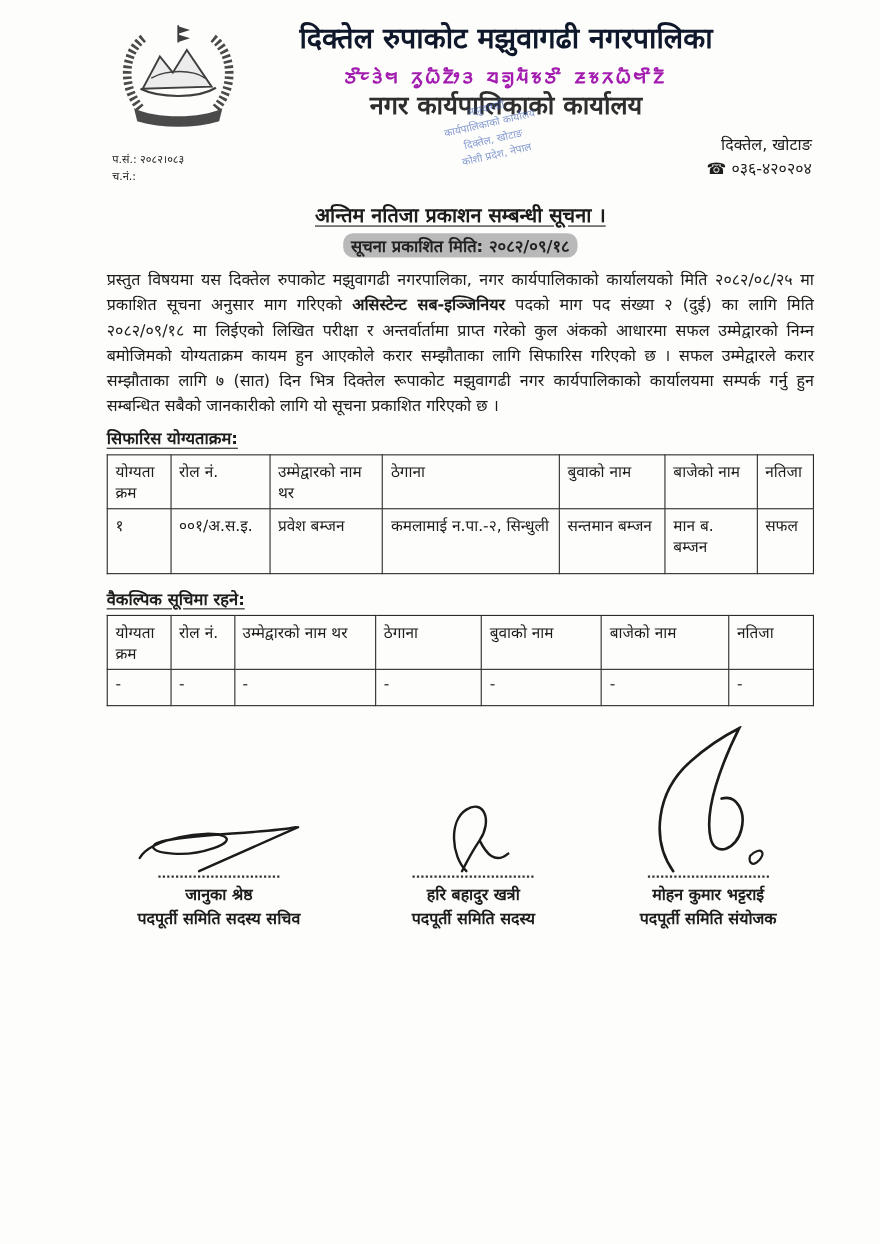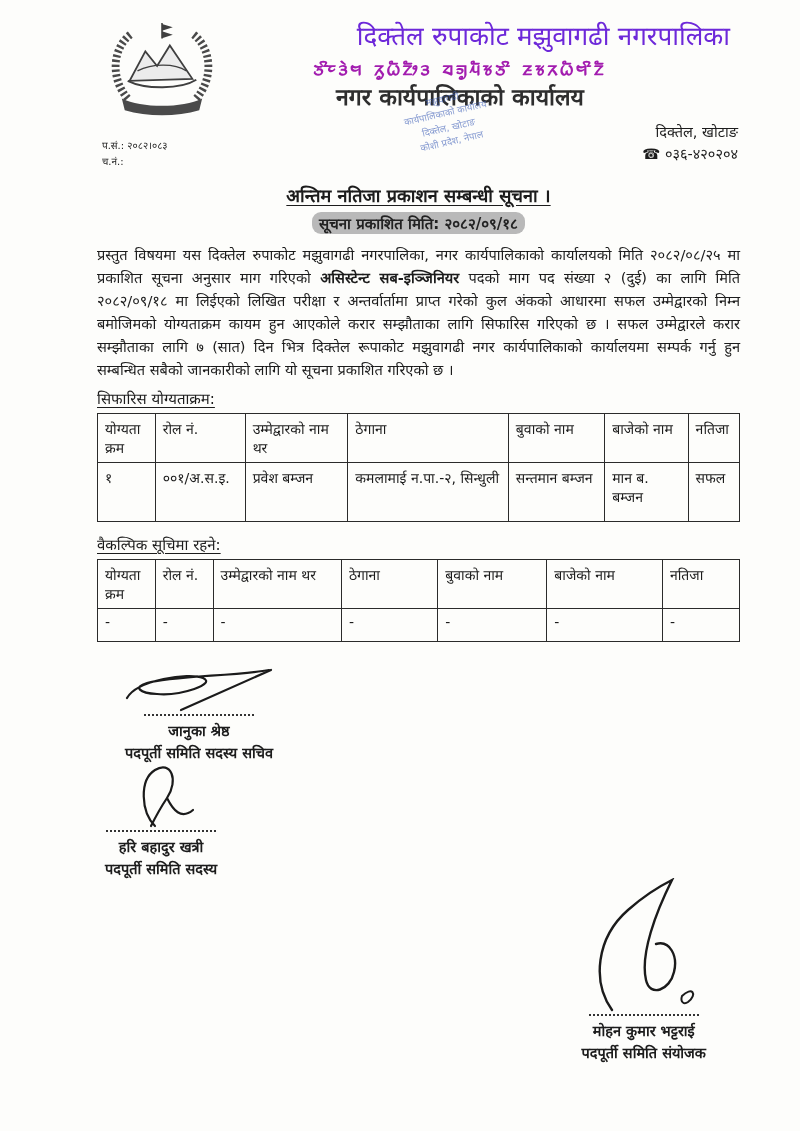--- a/index.html
+++ b/index.html
@@ -8,52 +8,52 @@
     width:800px;height:1131px;
     margin:0 auto;
     background:#fdfdfb;
     font-family:"DejaVu Sans","Liberation Sans",sans-serif;
     color:#1c1c1c;
     overflow:hidden;
   }
   
   .emblem{position:absolute;left:108px;top:20px;width:108px;height:98px;}
   .header-text{position:absolute;left:190px;right:70px;top:20px;text-align:center;line-height:1.25;}
-  .muni-name{font-size:26px;font-weight:400;color:#6d28d9;text-align:right;}
+  .muni-name{font-size:26px;font-weight:700;color:#0f172a;}
   .muni-name-kirat{font-size:20px;font-weight:600;letter-spacing:3px;color:#a21caf;margin-top:3px;}
   .office-line{font-size:23px;font-weight:600;color:#2e2e2e;margin-top:2px;}
   .stamp{
     position:absolute;left:372px;top:92px;width:150px;
     transform:rotate(-13deg);
     color:rgba(58,92,182,.62);
     font-size:9.5px;line-height:1.5;text-align:center;
     pointer-events:none;
   }
   .contact{position:absolute;right:62px;top:122px;text-align:right;font-size:14.5px;line-height:1.5;}
   .refs{position:absolute;left:102px;top:138px;font-size:10px;line-height:1.55;}
   
   .main{position:absolute;left:97px;top:183px;width:643px;}
   .notice-title{text-align:center;font-size:18px;font-weight:bold;}
   .notice-title span{text-decoration:underline;text-underline-offset:3px;}
   .date-line-wrap{text-align:center;margin-top:5px;}
   .date-line{display:inline-block;background:#b9b9b9;padding:1px 7px;font-size:15px;font-weight:600;color:#222;border-radius:9px;}
   .body-par{margin-top:9px;font-size:14.6px;line-height:1.58;text-align:justify;}
   .body-par b{font-weight:bold;}
-  .sec-heading{margin-top:7px;font-size:15px;font-weight:normal;}
+  .sec-heading{margin-top:7px;font-size:15px;font-weight:bold;}
   .sec-heading span{text-decoration:underline;text-underline-offset:3px;}
   table.res{border-collapse:collapse;width:100%;margin-top:5px;font-size:14px;}
   table.res th,table.res td{
     border:1.4px solid #2b2b2b;
     padding:5px 7px;vertical-align:top;text-align:left;font-weight:normal;
   }
   table.res th{height:38px;}
   table.t1 td{height:48px;}
   table.t2 td{height:22px;}
   
-  .sig-row{display:flex;align-items:flex-end;margin-top:18px;padding:0 8px;flex-direction:column;}
+  .sig-row{display:flex;align-items:flex-end;margin-top:18px;padding:0 8px;}
   .sig-block{display:flex;flex-direction:column;align-items:center;}
   .sig-1{margin-right:auto;margin-left:14px;}
   .sig-2{margin-right:auto;justify-content:flex-end;}
   .sig-3{margin-right:26px;}
   .sig-art{position:relative;}
   .dotted{border-bottom:2px dotted #333;width:110px;height:0;margin-top:-6px;}
   .sig-name{font-size:14.5px;font-weight:600;margin-top:4px;}
   .sig-title{font-size:14.5px;font-weight:600;margin-top:2px;}
   
   .footer{position:absolute;left:0;right:0;top:990px;border-top:2.5px solid #3c3c3c;}

